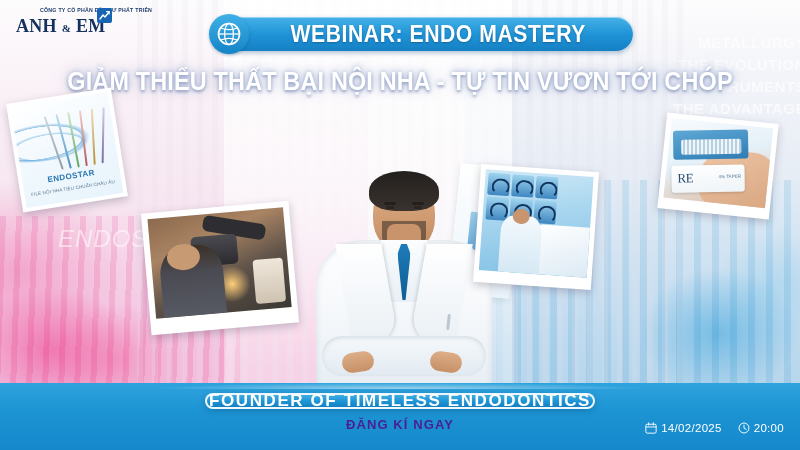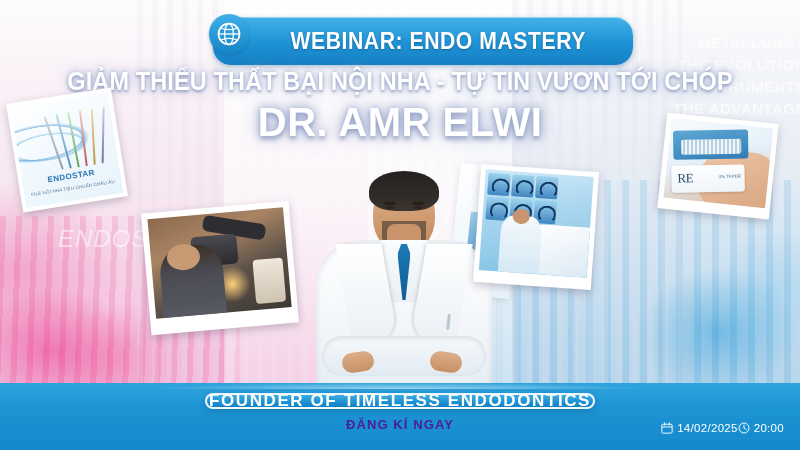--- a/index.html
+++ b/index.html
@@ -105,21 +105,21 @@
     position:absolute; right:14px; top:10px;
     font-size:19px; letter-spacing:.2px; color:#1d1d1f;
     font-style:italic; font-weight:400;
     display:flex; align-items:center; gap:2px;
   }
   .logo-endostar .star { color:#2196d6; font-style:normal; font-size:17px; }
 
   
   .webinar-pill {
     position:absolute; left:213px; top:17px;
-    height:48px; width:420px;
+    height:34px; width:420px;
     border-radius:18px;
     background:linear-gradient(180deg,#45b2e8 0%,#1f93d6 52%,#1580c4 100%);
     box-shadow:0 2px 5px rgba(20,80,130,.35), inset 0 1px 0 rgba(255,255,255,.45);
     display:flex; align-items:center; justify-content:center;
   }
   .webinar-pill .label {
     color:#fff; font-weight:700; font-size:23px;
     letter-spacing:.6px;
     transform:scaleX(.92);
     text-shadow:0 1px 2px rgba(10,60,100,.45);
@@ -409,21 +409,21 @@
     white-space:nowrap;
   }
   .register {
     position:absolute; left:50%; transform:translateX(-50%);
     bottom:18px;
     color:#4c1d95; font-size:13px; font-weight:700; letter-spacing:1.1px;
     white-space:nowrap;
   }
   .datetime {
     position:absolute; right:16px; bottom:16px;
-    display:flex; align-items:center; gap:0;
+    display:flex; align-items:center; gap:16px;
     color:#fff; font-size:11.5px; font-weight:400; letter-spacing:.3px;
   }
   .dt-item { display:flex; align-items:center; gap:4px; }
 </style>
 </head>
 <body>
 
 <div id="poster">
 
   <div class="bg-base"></div>
@@ -433,37 +433,50 @@
   <div class="bg-blue-stripes"></div>
   <div class="bg-curtain"></div>
   <div class="bg-white-center"></div>
 
   <div class="wm wm-right" style="top:34px;">METALLURGY</div>
   <div class="wm wm-right" style="top:56px;">THE EVOLUTION</div>
   <div class="wm wm-right" style="top:78px;">INSTRUMENTS</div>
   <div class="wm wm-right" style="top:100px;">THE ADVANTAGE</div>
   <div class="wm wm-left">endostar</div>
 
+  <div class="logo-anhem">
+    <div class="tiny">CÔNG TY CỔ PHẦN ĐẦU TƯ PHÁT TRIỂN</div>
+    <div class="big">
+      <span>ANH</span>
+      <small>&amp;</small>
+      <span>EM</span>
+    </div>
+    <div class="logo-mark">
+      <svg width="11" height="11" viewBox="0 0 11 11">
+        <path d="M1 9 L4 5 L6 7 L10 2" stroke="#fff" stroke-width="1.4" fill="none" stroke-linecap="round" stroke-linejoin="round"></path>
+        <path d="M7.6 1.6 L10.2 1.5 L10.1 4" stroke="#fff" stroke-width="1.2" fill="none" stroke-linecap="round" stroke-linejoin="round"></path>
+      </svg>
+    </div>
+  </div>
 
 
   <div class="webinar-pill">
     <div class="globe">
       <svg width="26" height="26" viewBox="0 0 26 26">
         <circle cx="13" cy="13" r="10.5" stroke="#fff" stroke-width="1.7" fill="none"></circle>
         <ellipse cx="13" cy="13" rx="4.4" ry="10.5" stroke="#fff" stroke-width="1.3" fill="none"></ellipse>
         <line x1="2.5" y1="13" x2="23.5" y2="13" stroke="#fff" stroke-width="1.3"></line>
         <path d="M4.6 7 Q13 10.2 21.4 7" stroke="#fff" stroke-width="1.1" fill="none"></path>
         <path d="M4.6 19 Q13 15.8 21.4 19" stroke="#fff" stroke-width="1.1" fill="none"></path>
       </svg>
     </div>
     <div class="label">WEBINAR: ENDO MASTERY</div>
   </div>
 
   <div class="headline">GIẢM THIỂU THẤT BẠI NỘI NHA - TỰ TIN VƯƠN TỚI CHÓP</div>
-  <div class="speaker">DR. AMR ELWI</div>
 
   <div class="polaroid pol-brochure">
     <div class="inner">
       <div class="bro-swoosh"></div>
       <div class="bro-files">
         <i style="left:2px;  background:linear-gradient(180deg,#cfd8de,#8e9aa3); transform:rotate(-10deg);"></i>
         <i style="left:12px; background:linear-gradient(180deg,#bfe0f2,#4b8fbe); transform:rotate(-6deg);"></i>
         <i style="left:22px; background:linear-gradient(180deg,#cde9c9,#5ba45a); transform:rotate(-2deg);"></i>
         <i style="left:32px; background:linear-gradient(180deg,#f3cfcf,#b45a5a); transform:rotate(2deg);"></i>
         <i style="left:42px; background:linear-gradient(180deg,#f0ddb6,#b9913f); transform:rotate(6deg);"></i>

